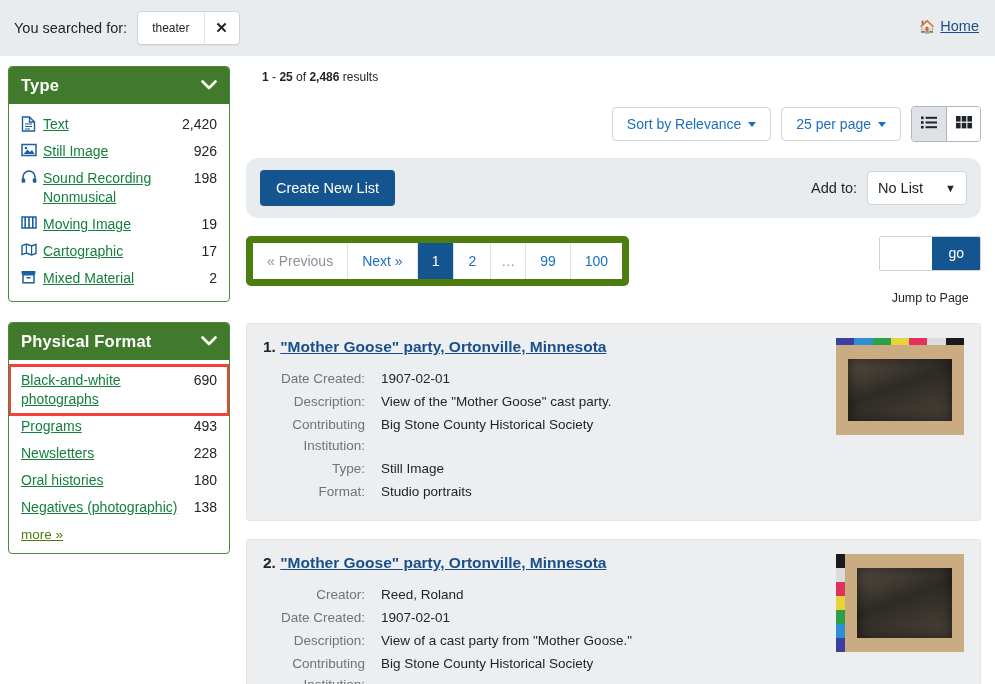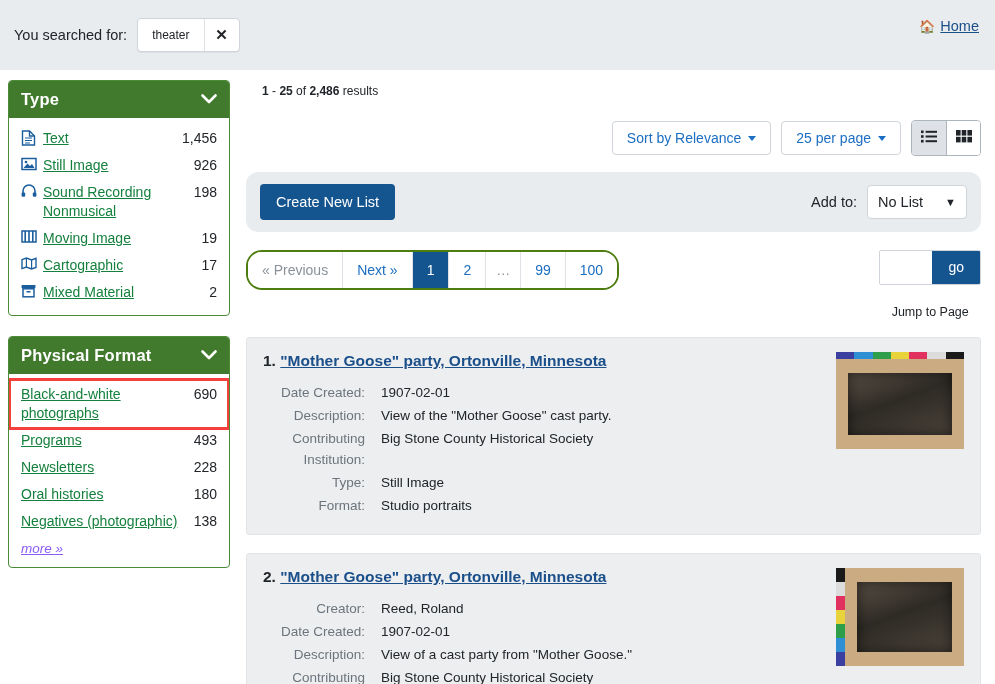--- a/index.html
+++ b/index.html
@@ -9,21 +9,21 @@
     background: #ffffff;
     font-family: "Liberation Sans", sans-serif;
     font-size: 14px;
     color: #212529;
     overflow: hidden;
   }
   a { color: #1b4f8a; text-decoration: underline; }
 
   
   .searchstrip {
-    height: 70px;
+    height: 56px;
     background: #e9ecef;
     display: flex;
     align-items: center;
     padding: 0 16px 0 14px;
     position: relative;
   }
   .searched-label { font-size: 14.5px; color: #212529; margin-right: 10px; }
   .query-pill {
     display: flex; align-items: center;
     background: #fff;
@@ -80,21 +80,21 @@
     line-height: 19px;
   }
   .facet-ico {
     width: 22px; flex: none; color: #1b5e9e; padding-top: 1px;
   }
   .facet-ico svg { display: block; }
   .facet-name { flex: 1; padding-right: 8px; text-indent: 0; }
   .facet-name a { color: #15803d; }
   .facet-count { color: #212529; font-size: 14px; white-space: nowrap; padding-top: 0; }
   .more-row { padding: 6px 2px 2px 2px; font-size: 13.5px; }
-  .more-row a { color: #8b5cf6; font-style: italic; }
+  .more-row a { color: #4d7c0f; }
   .hilite {
     outline: 3px solid #f4413c;
     outline-offset: 0;
     position: relative;
     margin: 0 -8px;
     padding-left: 10px; padding-right: 10px;
   }
 
   
   .result-count { font-size: 12px; color: #212529; margin: 2px 0 22px 16px; }
@@ -129,21 +129,21 @@
   .select-ctl {
     background: #fff; border: 1px solid #ced4da; border-radius: 4px;
     padding: 8px 10px; min-width: 100px; display: flex;
     align-items: center; justify-content: space-between; gap: 14px;
     font-size: 14.5px; cursor: pointer;
   }
   .sel-caret { font-size: 11px; }
 
   
   .pagerow { display: flex; align-items: flex-start; justify-content: space-between; margin-bottom: 18px; }
-  .pager { display: flex; border-radius: 16px; overflow: hidden; border: 2px solid #4d7c0f; }
+  .pager { display: flex; border-radius: 5px; overflow: hidden; border: 7px solid #4d7c0f; }
   .pgi {
     padding: 8px 14px; background: #fff; color: #1b6ec2; font-size: 14px;
     border-right: 1px solid #dee2e6; cursor: pointer; line-height: 20px;
   }
   .pgi:last-child { border-right: none; }
   .pgi.disabled { color: #8a9199; cursor: default; }
   .pgi.active { background: #14558f; color: #fff; cursor: default; }
   .pgi.gap { color: #8a9199; cursor: default; padding: 8px 10px; }
   .jump { text-align: center; }
   .jumpbox { display: flex; border: 1px solid #ced4da; border-radius: 2px; overflow: hidden; }
@@ -208,21 +208,21 @@
 
         <div class="facet-row">
           <span class="facet-ico">
             <svg width="15" height="16" viewBox="0 0 15 16">
                 <path d="M1.5 1h7l5 5v9h-12z" fill="none" stroke="#1b5e9e" stroke-width="1.4"></path>
                 <path d="M8.5 1v5h5" fill="none" stroke="#1b5e9e" stroke-width="1.4"></path>
                 <path d="M4 8h7M4 10.5h7M4 13h5" stroke="#1b5e9e" stroke-width="1.1"></path>
               </svg>
           </span>
           <span class="facet-name"><a href="#">Text</a></span>
-          <span class="facet-count">1,456</span>
+          <span class="facet-count">2,420</span>
         </div>
 
         <div class="facet-row">
           <span class="facet-ico">
             <svg width="16" height="14" viewBox="0 0 16 14">
                 <rect x="1" y="1.5" width="14" height="11" fill="none" stroke="#1b5e9e" stroke-width="1.5"></rect>
                 <circle cx="5" cy="5" r="1.3" fill="#1b5e9e"></circle>
                 <path d="M2.5 11 L6.5 6.5 L9 9 L11 7 L13.5 11 Z" fill="#1b5e9e"></path>
               </svg>
           </span>

